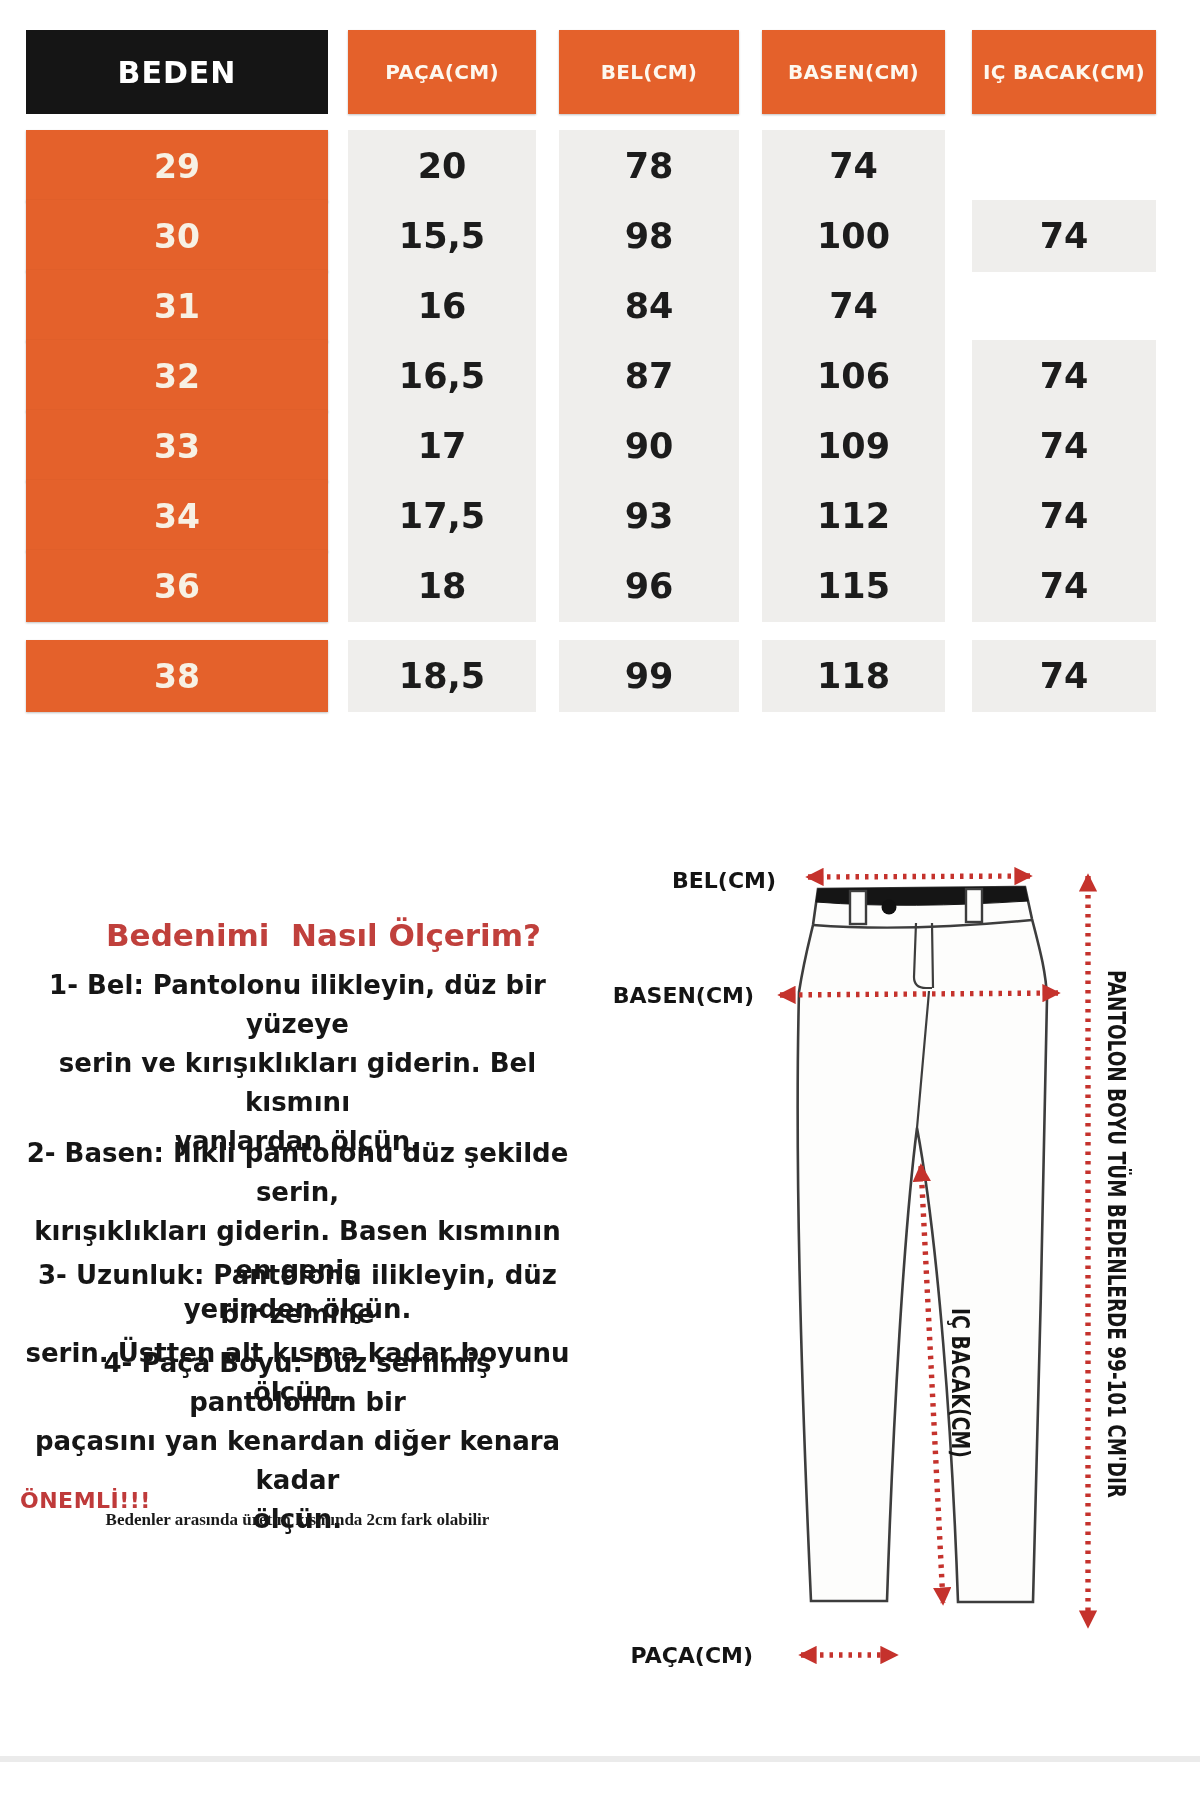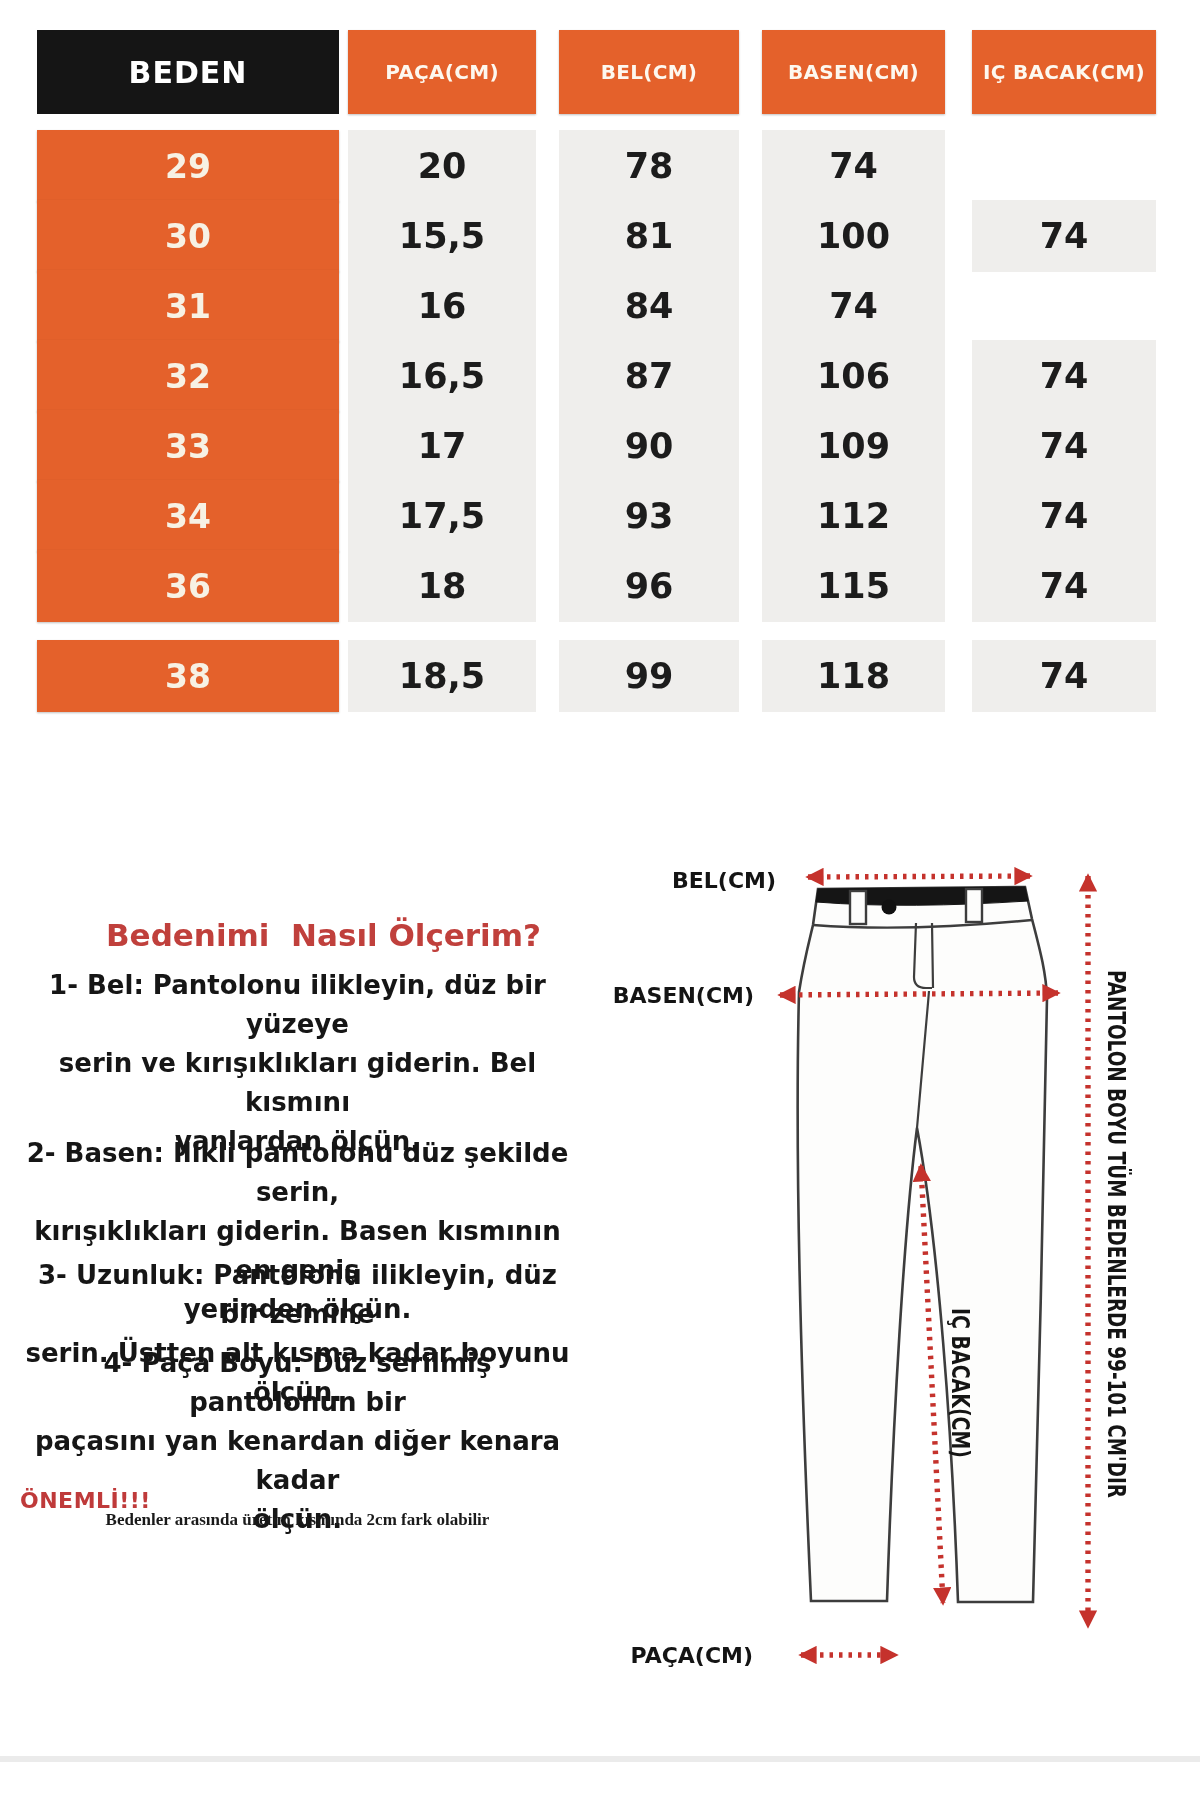--- a/index.html
+++ b/index.html
@@ -15,21 +15,21 @@
   .t-body .t-row{height:72px;}
   .t-body .t-row:nth-child(1){top:130px;}
   .t-body .t-row:nth-child(2){top:200px;}
   .t-body .t-row:nth-child(3){top:270px;padding-left:38px;}
   .t-body .t-row:nth-child(4){top:340px;}
   .t-body .t-row:nth-child(5){top:410px;}
   .t-body .t-row:nth-child(6){top:480px;}
   .t-body .t-row:nth-child(7){top:550px;}
   .t-body .t-row:nth-child(8){top:640px;}
   .cell{position:absolute;top:0;height:100%;display:flex;align-items:center;justify-content:center;box-sizing:border-box;}
-  .cell:nth-child(1){left:14px;width:302px;}
+  .cell:nth-child(1){left:3px;width:302px;}
   .cell:nth-child(2){left:325px;width:188px;}
   .cell:nth-child(3){left:536px;width:180px;}
   .cell:nth-child(4){left:739px;width:183px;}
   .cell:nth-child(5){left:949px;width:184px;}
   .cell.beden{background:#151515;color:#fff;font-weight:bold;font-size:30px;letter-spacing:1px;}
   .cell.orange-h{background:#E4612B;color:#fdf8ef;font-weight:bold;font-size:20px;letter-spacing:.3px;box-shadow:0 1px 2px rgba(0,0,0,.25);}
   .cell.size{background:#E4612B;color:#f7f1e4;font-weight:bold;font-size:33px;box-shadow:0 1px 2px rgba(0,0,0,.25);}
   .cell.val{background:#EFEEEC;color:#1c1c1c;font-weight:bold;font-size:35px;}
   
   .howto-title{position:absolute;left:51px;top:891px;width:545px;text-align:center;
@@ -62,21 +62,21 @@
   <div class="t-body">
       <div class="t-row">
         <div class="cell size">29</div>
         <div class="cell val">20</div>
         <div class="cell val">78</div>
         <div class="cell val">74</div>
       </div>
       <div class="t-row">
         <div class="cell size">30</div>
         <div class="cell val">15,5</div>
-        <div class="cell val">81</div>
+        <div class="cell val">98</div>
         <div class="cell val">100</div>
         <div class="cell val">74</div>
       </div>
       <div class="t-row">
         <div class="cell size">31</div>
         <div class="cell val">16</div>
         <div class="cell val">84</div>
         <div class="cell val">74</div>
       </div>
       <div class="t-row">

